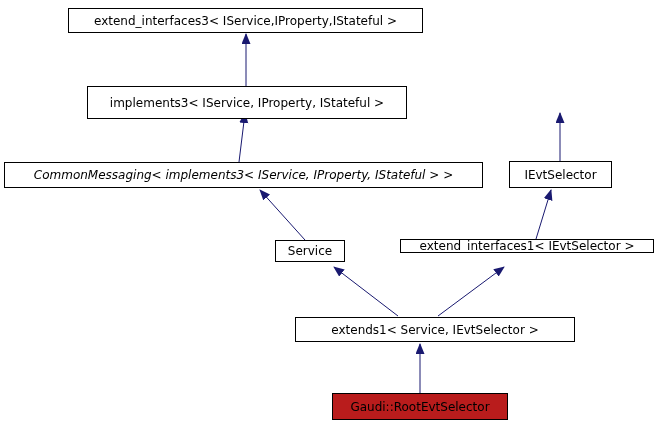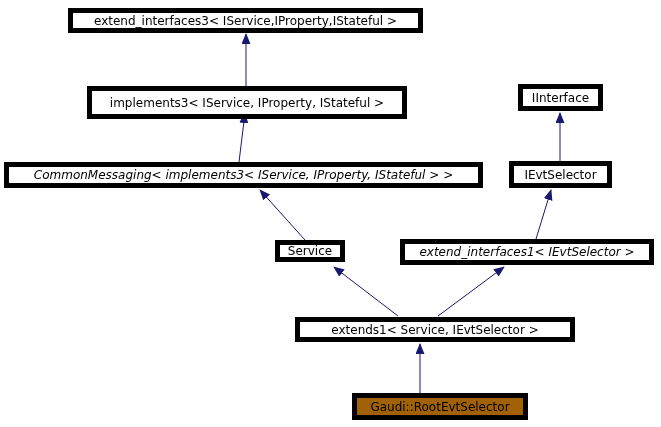--- a/index.html
+++ b/index.html
@@ -19,35 +19,34 @@
     position: absolute;
     left: 0;
     top: 0;
     width: 661px;
     height: 427px;
     pointer-events: none;
   }
   .node {
     position: absolute;
     box-sizing: border-box;
-    border: 5px solid #000000;
+    border: 1px solid #000000;
     background: #ffffff;
     color: #000000;
     font-size: 12px;
     line-height: 1;
     white-space: nowrap;
     display: flex;
     align-items: center;
     justify-content: center;
     cursor: pointer;
   }
   .node.current {
-    background: #a16207;
+    background: #b91c1c;
     cursor: default;
-    margin-left: 20px;
   }
 </style>
 </head>
 <body>
 
 <div class="canvas">
 
   <svg class="edges" width="661" height="427" viewBox="0 0 661 427" xmlns="http://www.w3.org/2000/svg">
     <defs>
       <marker id="arrowhead" markerUnits="userSpaceOnUse" markerWidth="12" markerHeight="10" refX="10" refY="4.5" orient="auto">
@@ -63,25 +62,24 @@
     <line x1="438" y1="316" x2="504" y2="267" stroke="#191970" stroke-width="1" marker-end="url(#arrowhead)"></line>
     <line x1="420" y1="393" x2="420" y2="344" stroke="#191970" stroke-width="1" marker-end="url(#arrowhead)"></line>
   </svg>
 
   <div class="node" style="left:68px; top:8px; width:355px; height:25px;">extend_interfaces3&lt; IService,IProperty,IStateful &gt;</div>
 
   <div class="node" style="left:87px; top:86px; width:320px; height:33px;">implements3&lt; IService, IProperty, IStateful &gt;</div>
 
   <div class="node" style="left:4px; top:162px; width:479px; height:26px;font-style:italic;">CommonMessaging&lt; implements3&lt; IService, IProperty, IStateful &gt; &gt;</div>
 
-  <div class="node" style="left:518px; top:84px; width:85px; height:27px;">IInterface</div>
 
   <div class="node" style="left:509px; top:161px; width:103px; height:27px;">IEvtSelector</div>
 
   <div class="node" style="left:275px; top:240px; width:70px; height:22px;">Service</div>
 
-  <div class="node" style="left:400px; top:239px; width:254px; height:26px;font-style:italic;">extend_interfaces1&lt; IEvtSelector &gt;</div>
+  <div class="node" style="left:400px; top:239px; width:254px; height:14px;">extend_interfaces1&lt; IEvtSelector &gt;</div>
 
   <div class="node" style="left:295px; top:317px; width:280px; height:25px;">extends1&lt; Service, IEvtSelector &gt;</div>
 
   <div class="node current" style="left:332px; top:393px; width:176px; height:27px;">Gaudi::RootEvtSelector</div>
 
 </div>
 
 </body></html>

